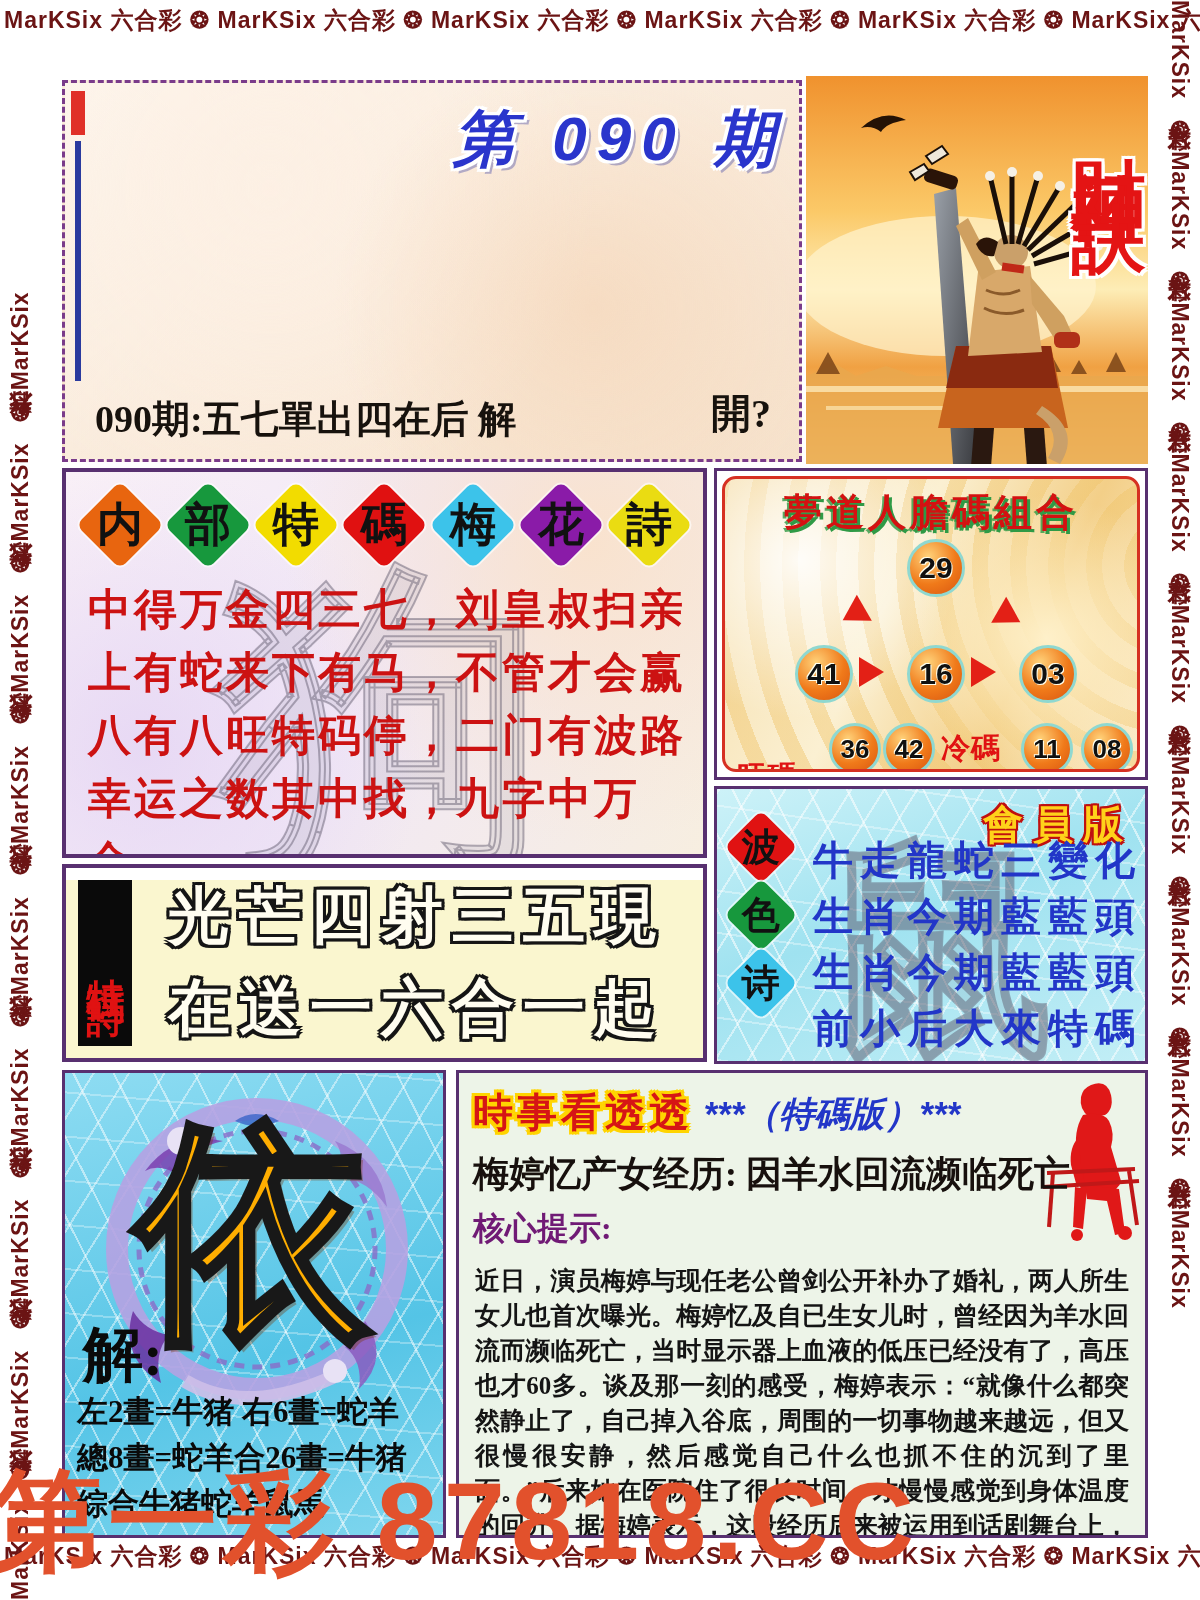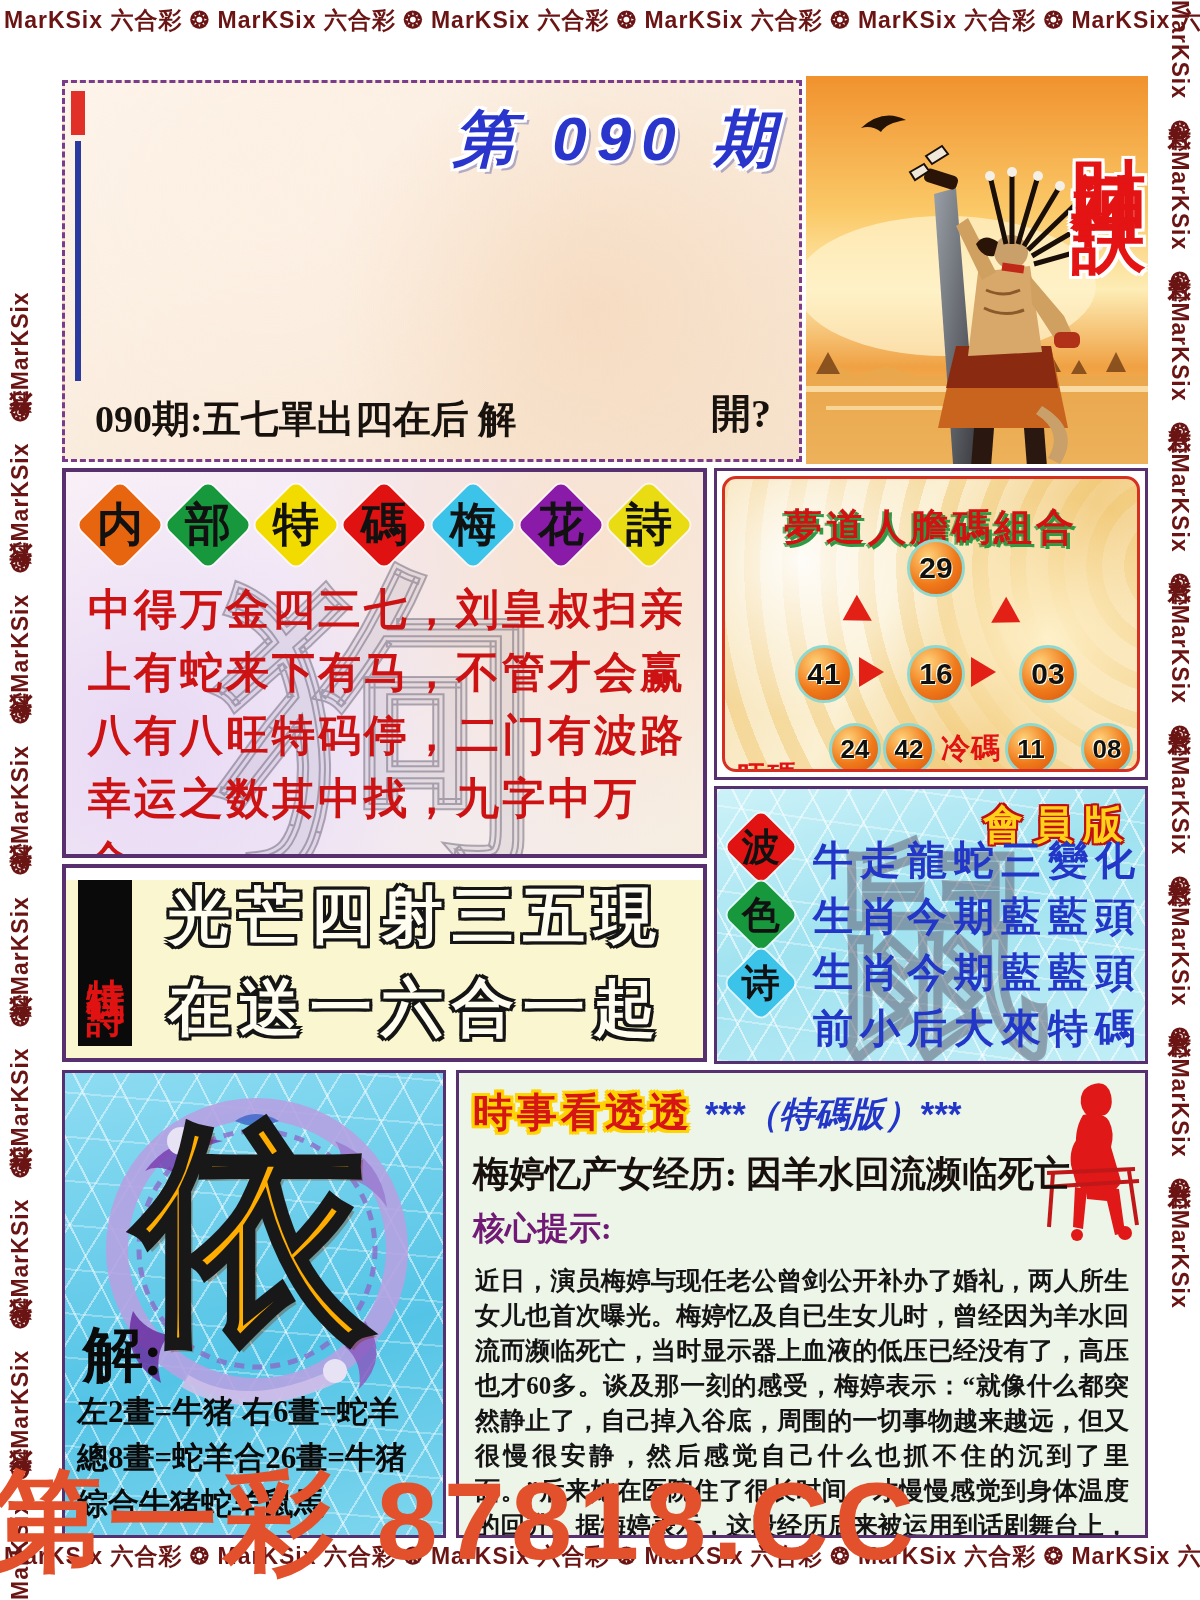--- a/index.html
+++ b/index.html
@@ -64,21 +64,21 @@
 
   
   #box-danma{left:714px;top:468px;width:434px;height:312px;background:#fff;}
   .danma-inner{position:absolute;left:5px;top:5px;right:5px;bottom:5px;border:3px solid #d63022;
     border-radius:14px;overflow:hidden;
     background:
       radial-gradient(circle at 18% 28%, rgba(255,255,255,.9), rgba(255,255,255,0) 40%),
       radial-gradient(circle at 78% 55%, rgba(255,242,205,.95), rgba(255,242,205,0) 40%),
       repeating-radial-gradient(circle at 110% 30%, rgba(240,196,105,.45) 0 16px, rgba(255,255,255,0) 16px 38px),
       linear-gradient(115deg,#f6dfae,#fbf0d2 40%,#f3cf88 70%,#fbeccb);}
-  .danma-title{position:absolute;top:23px;left:0;right:0;text-align:center;font-size:38px;
+  .danma-title{position:absolute;top:8px;left:0;right:0;text-align:center;font-size:38px;
     font-weight:bold;color:#d41111;letter-spacing:4px;font-family:"Liberation Serif",serif;
     text-shadow:3px 3px 0 #2f9a46,-2px 2px 0 rgba(47,154,70,.8);}
   .ball{position:absolute;width:52px;height:52px;border-radius:50%;
     background:radial-gradient(circle at 35% 28%, #ffd27a, #f07a1a 55%, #d85510);
     border:3px solid #8fd8d0;display:flex;align-items:center;justify-content:center;
     font-size:30px;font-weight:bold;color:#101010;
     text-shadow:1px 1px 0 #ffe,-1px -1px 0 #ffe;}
   .ball.small{width:46px;height:46px;font-size:26px;}
   .tri{position:absolute;width:0;height:0;border-top:15px solid transparent;
     border-bottom:15px solid transparent;border-left:25px solid #e32016;}
@@ -272,24 +272,24 @@
       <div class="danma-title">夢道人膽碼組合</div>
       <div class="ball" style="left:182px;top:60px;">29</div>
       <div class="tri" style="left:116px;top:120px;transform:rotate(150deg);"></div>
       <div class="tri" style="left:272px;top:122px;transform:rotate(30deg);"></div>
       <div class="ball" style="left:70px;top:166px;">41</div>
       <div class="tri" style="left:134px;top:178px;"></div>
       <div class="ball" style="left:182px;top:166px;">16</div>
       <div class="tri" style="left:246px;top:178px;"></div>
       <div class="ball" style="left:294px;top:166px;">03</div>
       <div class="danma-label" style="left:12px;top:250px;margin-top:28px;">旺碼:</div>
-      <div class="ball small" style="left:104px;top:244px;">24</div>
+      <div class="ball small" style="left:104px;top:244px;">36</div>
       <div class="ball small" style="left:158px;top:244px;">42</div>
       <div class="danma-label" style="left:216px;top:250px;">冷碼</div>
-      <div class="ball small" style="left:280px;top:244px;">11</div>
+      <div class="ball small" style="left:296px;top:244px;">11</div>
       <div class="ball small" style="left:356px;top:244px;">08</div>
     </div>
   </div>
 
   <div class="panel" id="box-bose">
     <div class="watermark bose-wm">鼠</div>
     <div class="member-label">會員版</div>
     <div class="bose-col">
       <div class="diamond" style="background:#e01212;">
           <span>波</span>

